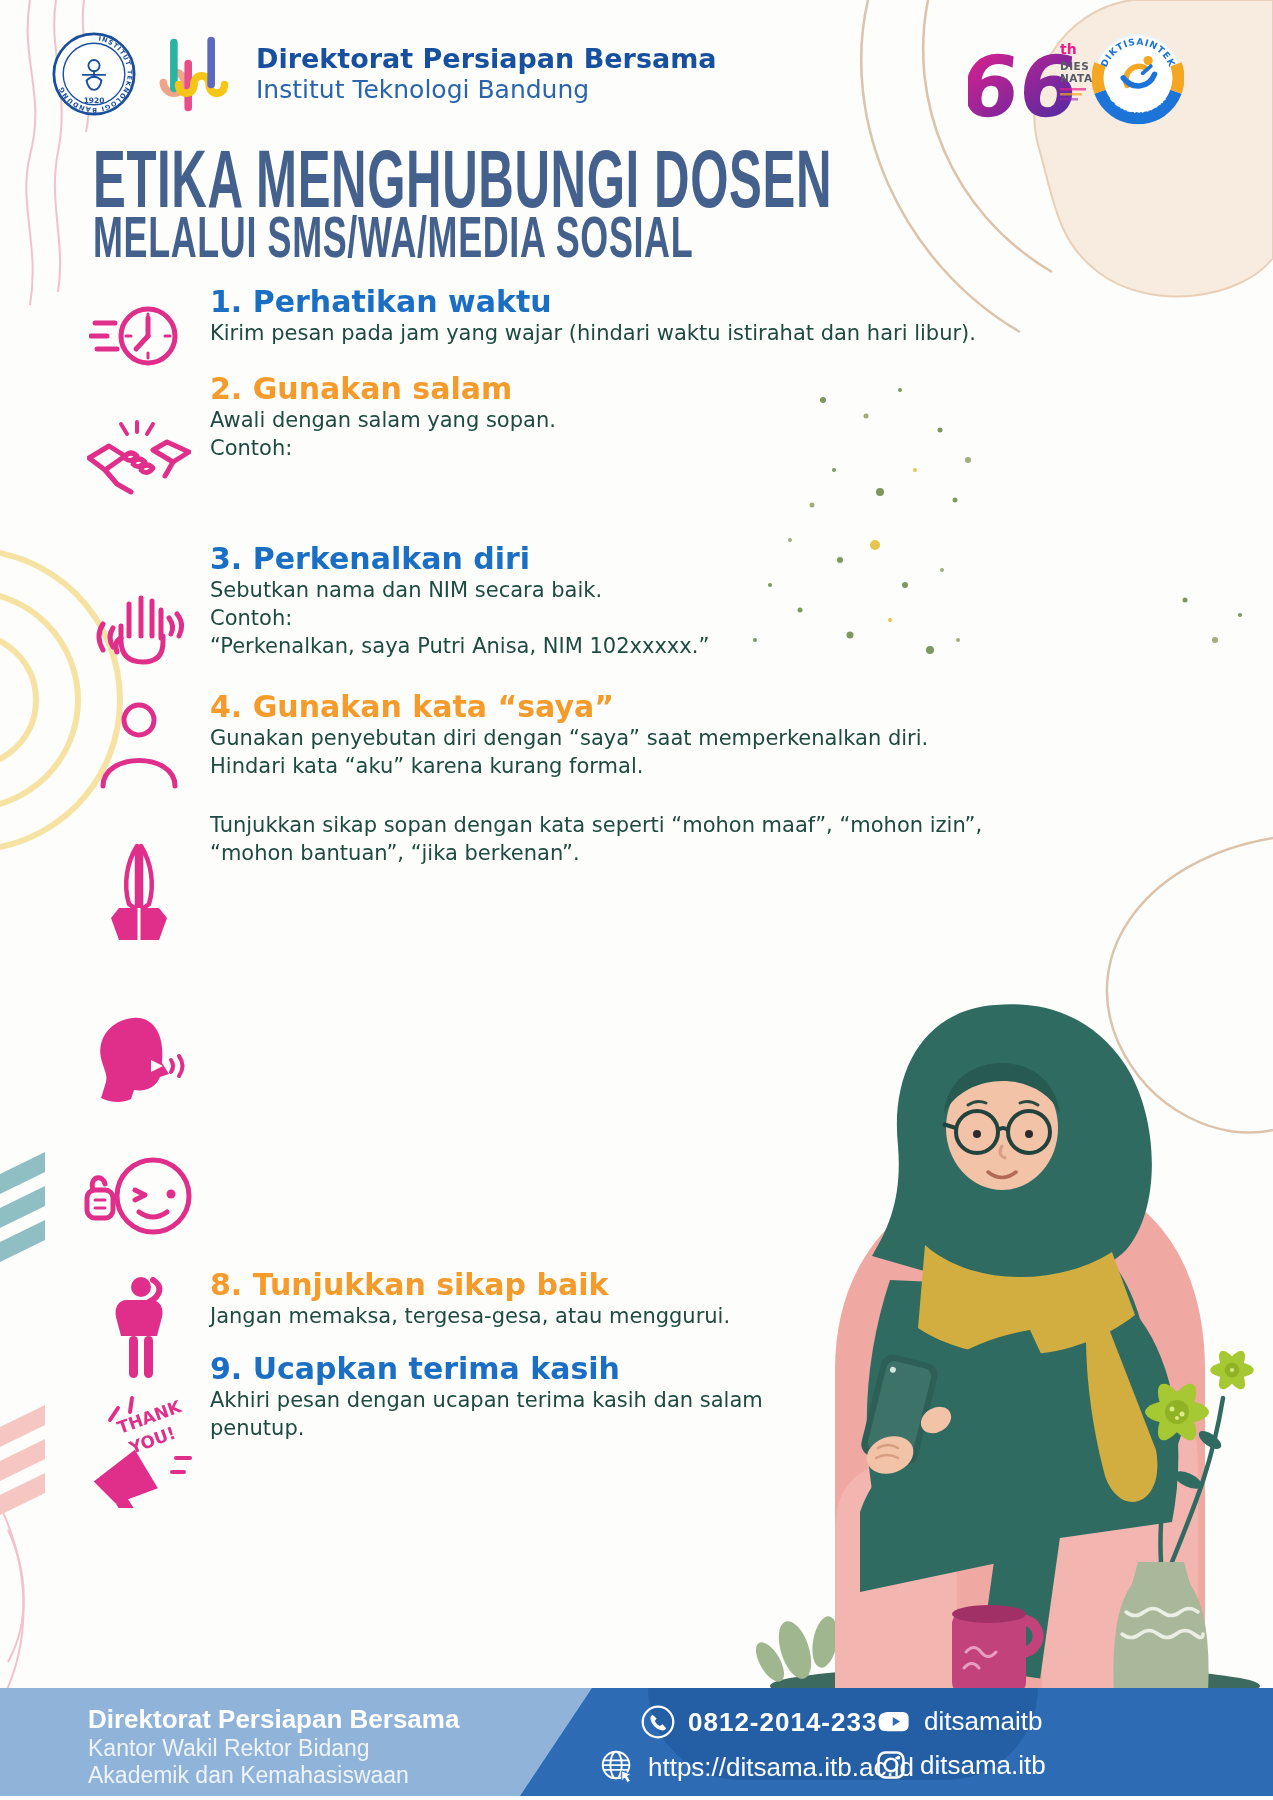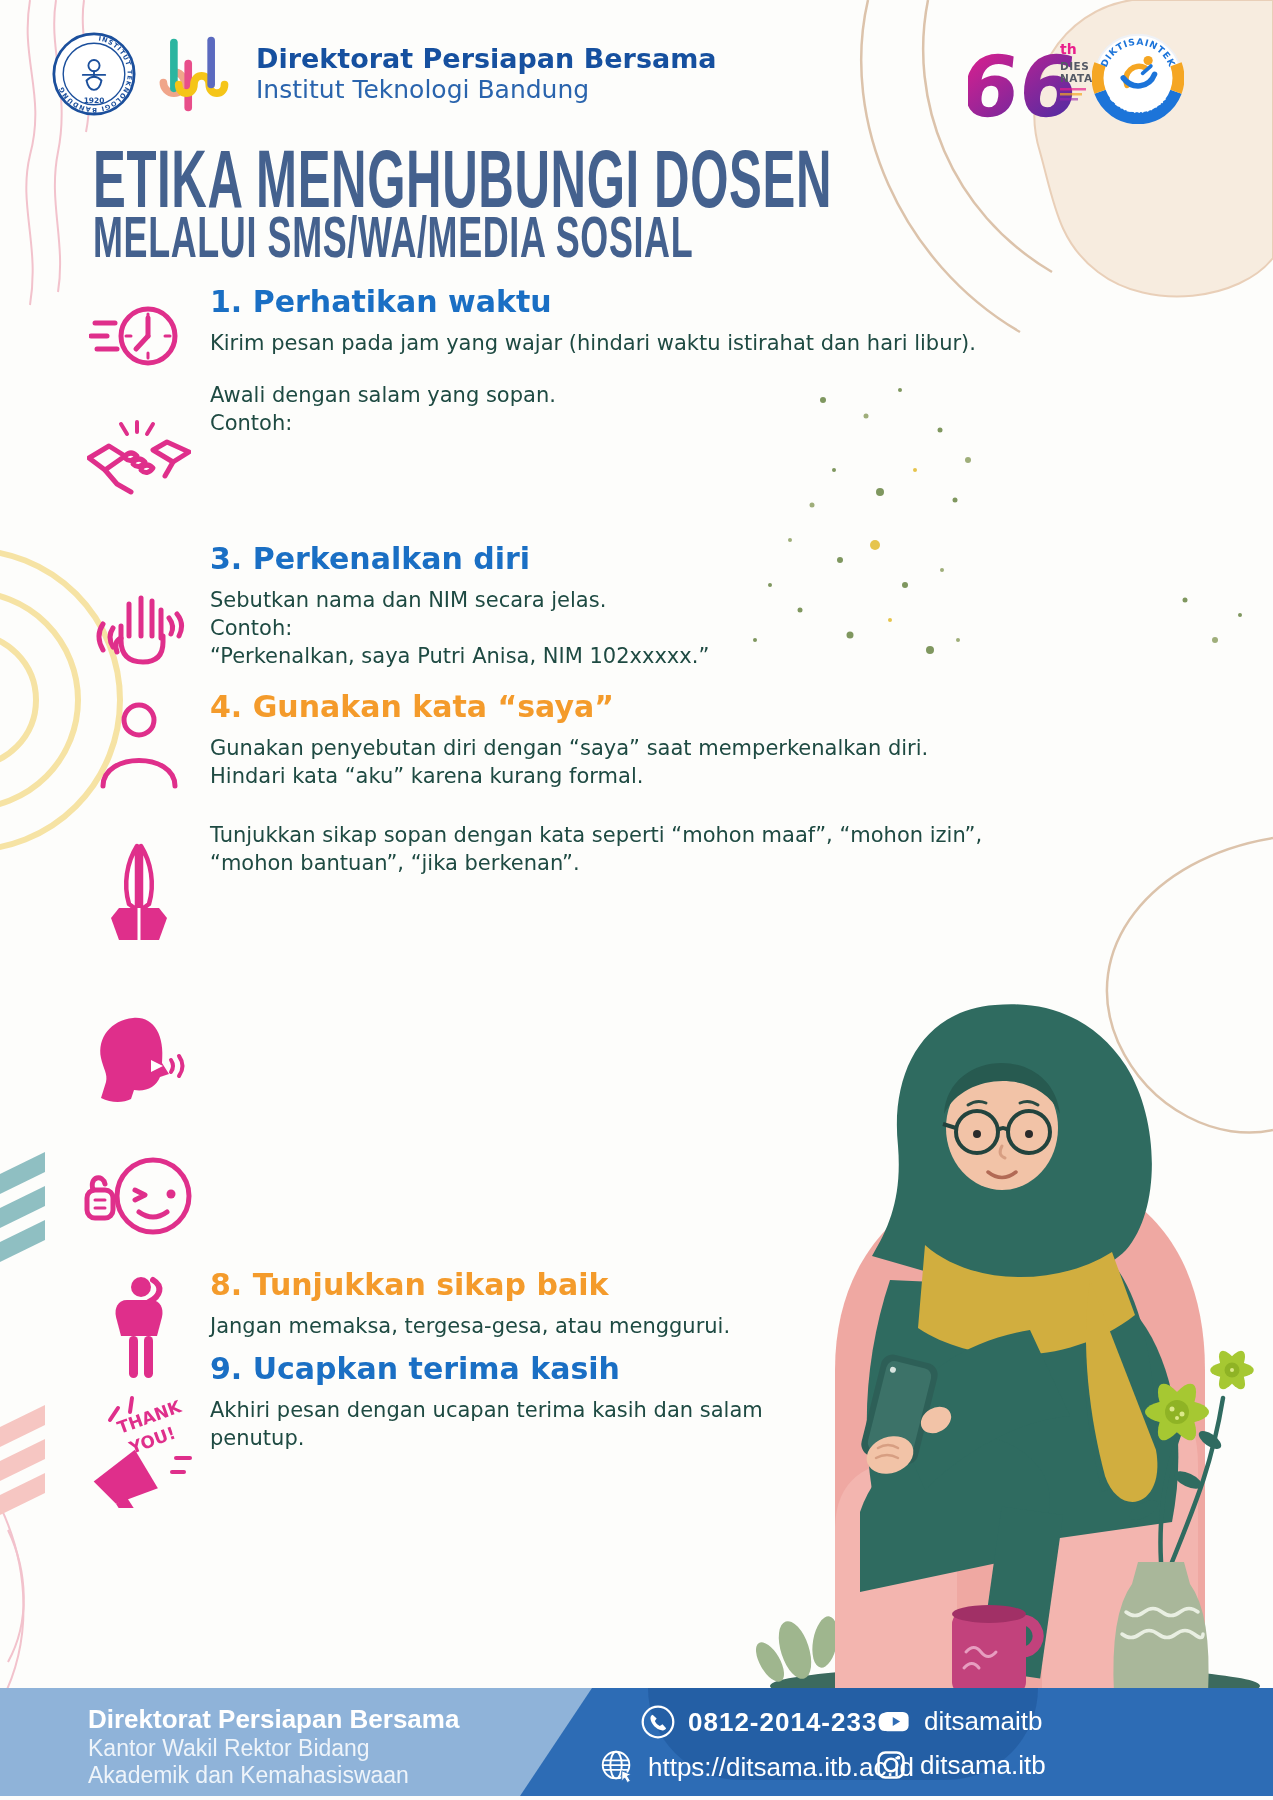--- a/index.html
+++ b/index.html
@@ -23,21 +23,21 @@
   .t1{top:132px;font-size:82px;letter-spacing:1px;transform:scaleX(0.60);}
   .t2{top:204px;font-size:57px;letter-spacing:1px;transform:scaleX(0.63);}
 
   
   .item{position:absolute;left:80px;display:flex;align-items:flex-start;z-index:5;}
   .ic{width:118px;flex:none;display:flex;justify-content:center;}
   .txt{margin-left:12px;}
   .heading{font-size:30px;font-weight:bold;line-height:1.16;}
   .h-blue{color:#1a6fc4;}
   .h-orange{color:#f49b2b;}
-  .body{margin-top:10px;font-size:21px;color:#1e4a42;line-height:1.33;}
+  .body{margin-top:0;font-size:21px;color:#1e4a42;line-height:1.33;}
   .body p{margin:0;}
   .body p.just{text-align:justify;}
 
   
   .footer{position:absolute;left:0;top:1688px;width:1273px;height:108px;background:#8fb3d9;z-index:10;}
   .f-dark{position:absolute;left:520px;top:0;width:753px;height:108px;background:#2d6cb5;
           clip-path:polygon(72px 0,100% 0,100% 100%,0 100%);}
   .f-shadow{position:absolute;left:648px;top:0;width:390px;height:92px;
             background:rgba(18,66,130,0.30);border-radius:0 0 170px 170px;}
   .f-org{position:absolute;left:88px;top:16px;color:#ffffff;}
@@ -317,20 +317,21 @@
             <path d="M38 36 q6 -6 12 0 q-6 8 -12 2"></path>
             <path d="M46 42 q6 -6 12 0 q-6 8 -12 2"></path>
             <path d="M54 48 q6 -6 12 0 q-6 8 -12 2"></path>
             <path d="M18 50 l12 14 14 8"></path>
               <path d="M86 42 l-8 14"></path>
           </g>
         </g>
       </svg>
     </div>
     <div class="txt" style="width:840px;">
+      <div class="heading h-orange">2. Gunakan salam</div>
       <div class="body">
         <p>Awali dengan salam yang sopan.</p>
         <p>Contoh:</p>
       </div>
     </div>
   </div>
 
   <div class="item" style="top:542px;">
     <div class="ic" style="margin-top:42px;">
       <svg width="96" height="100" viewBox="0 0 96 100">
@@ -344,21 +345,21 @@
             <path d="M61 17 v35"></path>
             <path d="M70 26 v28"></path>
           <path d="M30 42 v14 q0 22 22 22 q20 0 20 -20 v-6"></path>
           <path d="M30 54 q-8 4 -4 14"></path>
         </g>
       </svg>
     </div>
     <div class="txt" style="width:840px;">
       <div class="heading h-blue">3. Perkenalkan diri</div>
       <div class="body">
-        <p>Sebutkan nama dan NIM secara jelas.</p>
+        <p>Sebutkan nama dan NIM secara baik.</p>
         <p>Contoh:</p>
         <p>“Perkenalkan, saya Putri Anisa, NIM 102xxxxx.”</p>
       </div>
     </div>
   </div>
 
   <div class="item" style="top:690px;">
     <div class="ic" style="margin-top:8px;">
       <svg width="92" height="96" viewBox="0 0 92 96">
         <g fill="none" stroke="#df2f8b" stroke-width="5" stroke-linecap="round">

